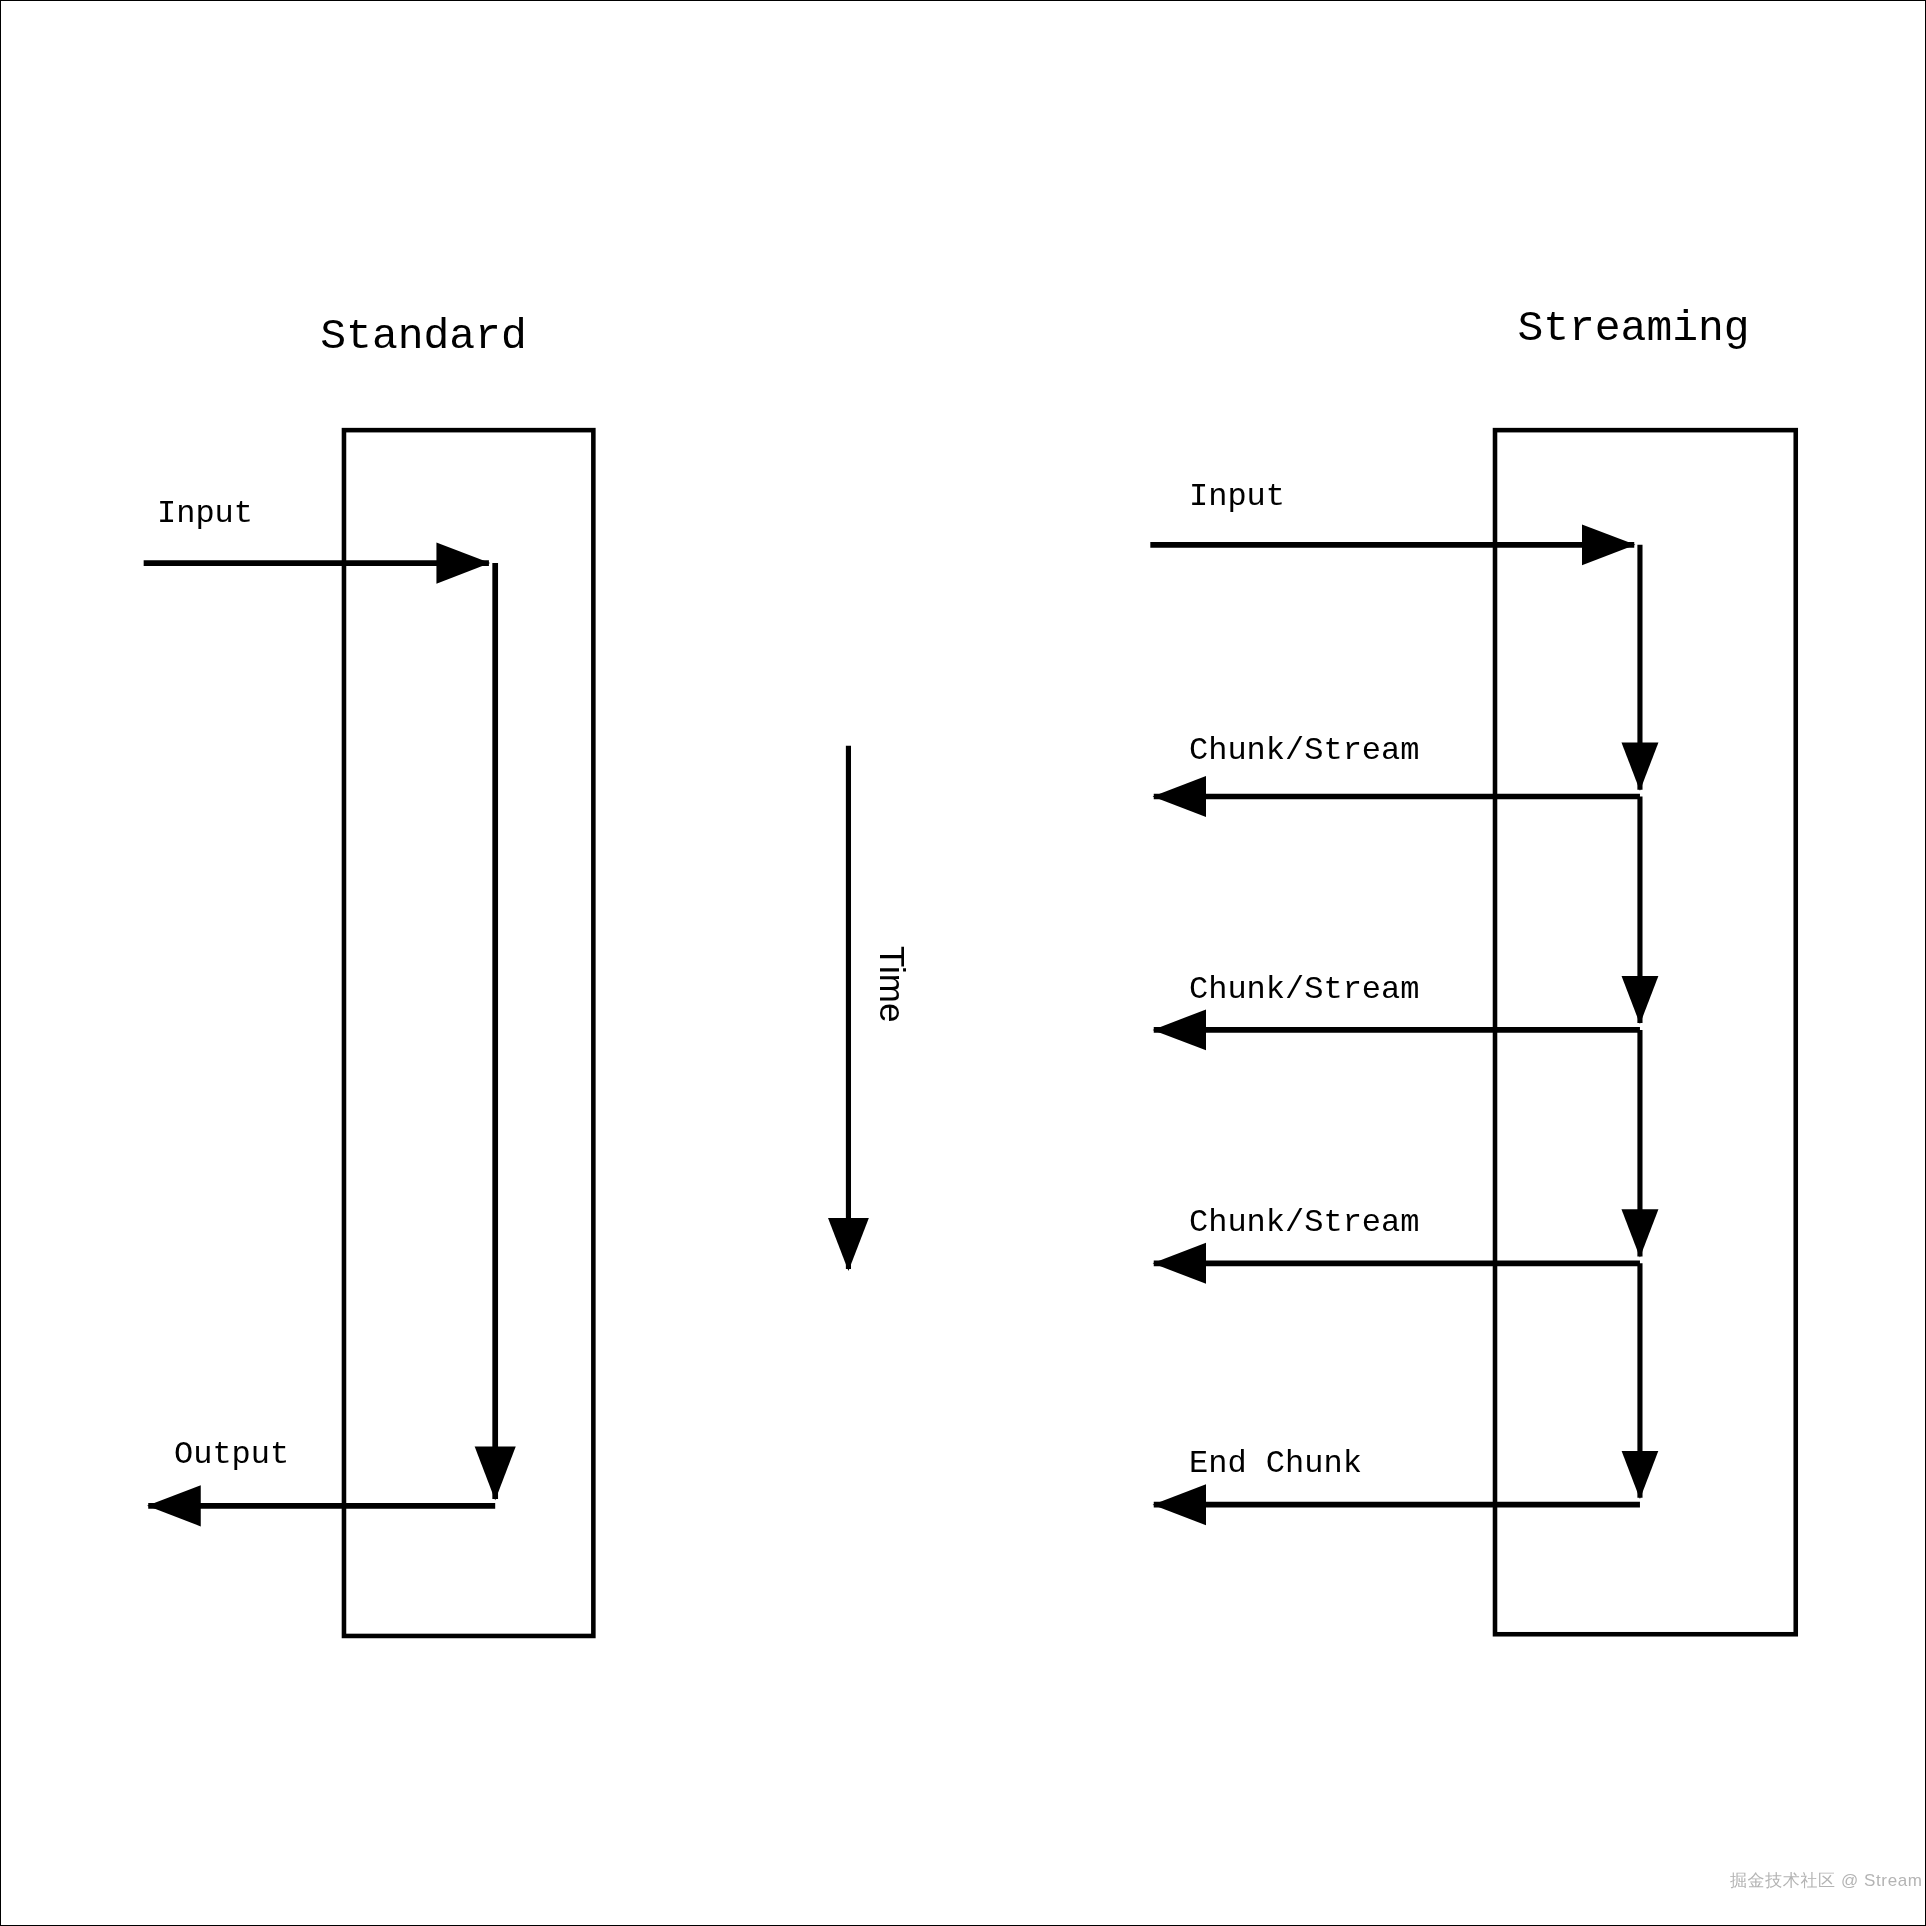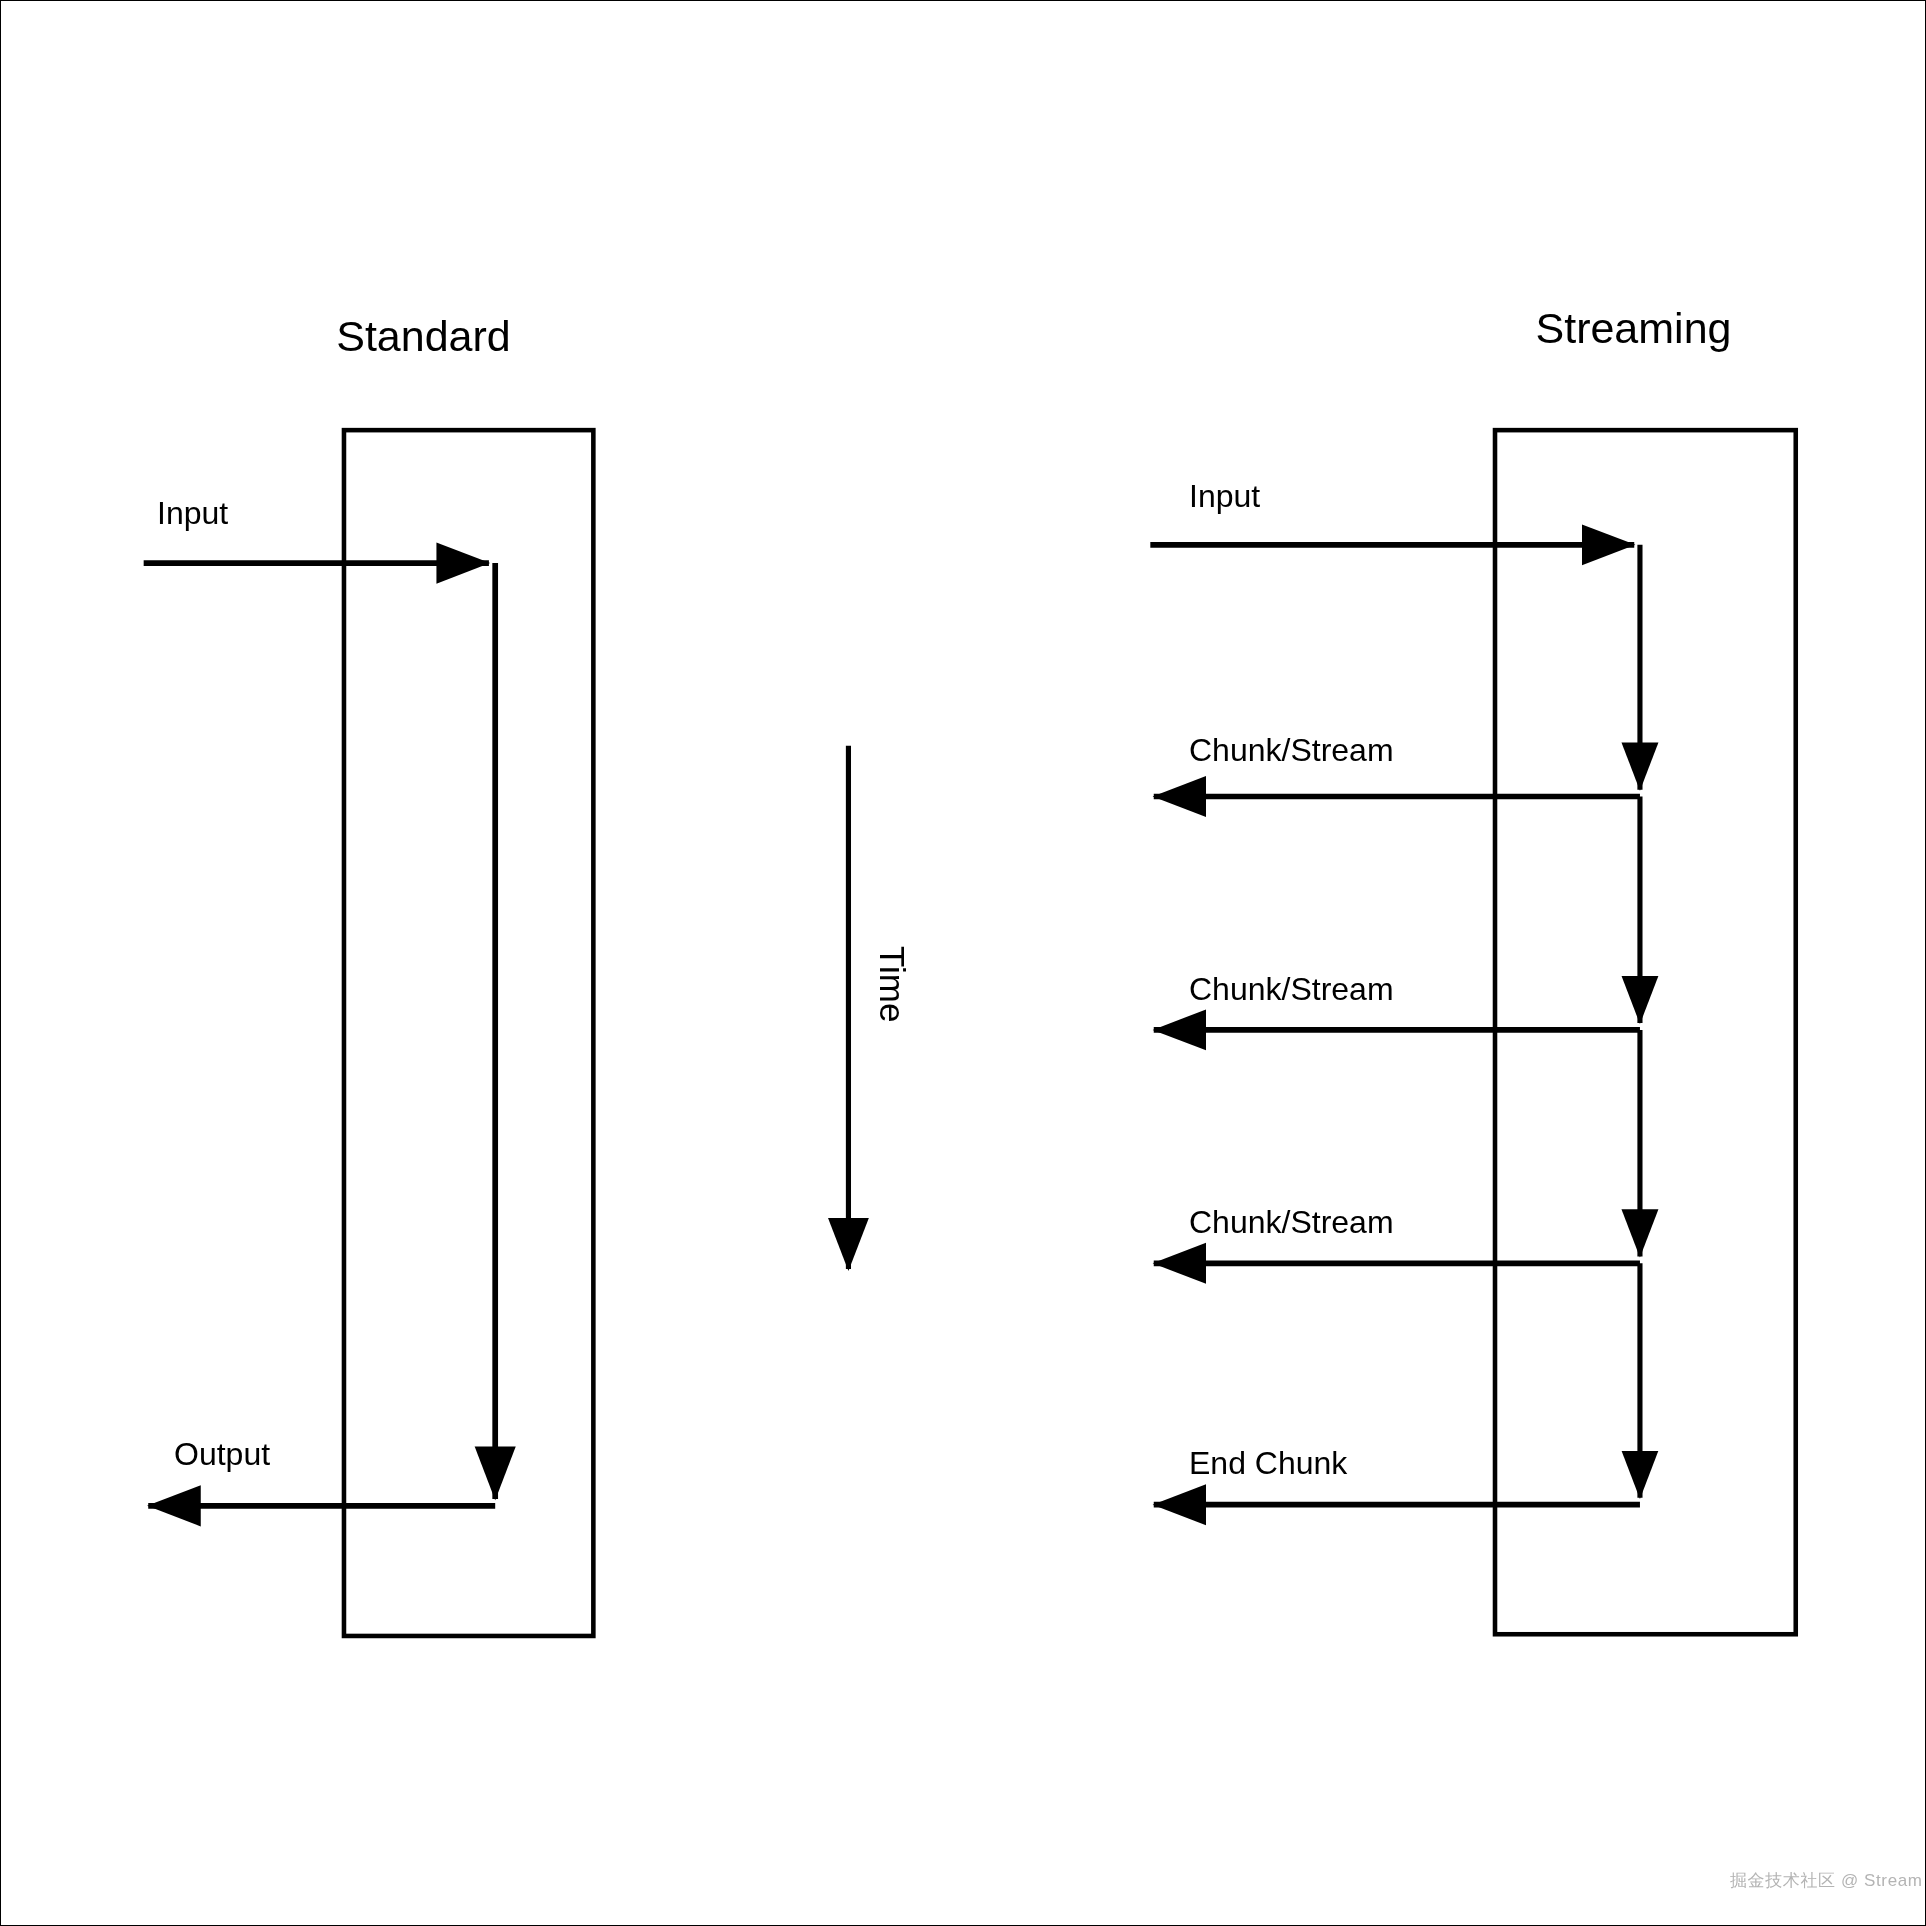--- a/index.html
+++ b/index.html
@@ -21,29 +21,29 @@
   #diagram-svg {
     position: absolute;
     left: 0;
     top: 0;
     width: 1926px;
     height: 1926px;
   }
   .diagram-title {
     position: absolute;
     font-size: 43px;
-    font-family: Liberation Sans, sans-serif;
+    font-family: Liberation Mono, monospace;
     color: #000000;
     white-space: nowrap;
     text-align: center;
   }
   .msg-label {
     position: absolute;
     font-size: 32px;
-    font-family: Liberation Sans, sans-serif;
+    font-family: Liberation Mono, monospace;
     color: #000000;
     white-space: nowrap;
   }
   .axis-label {
     position: absolute;
     font-size: 35px;
     font-family: "Liberation Sans", sans-serif;
     color: #000000;
     white-space: nowrap;
     transform-origin: left top;

